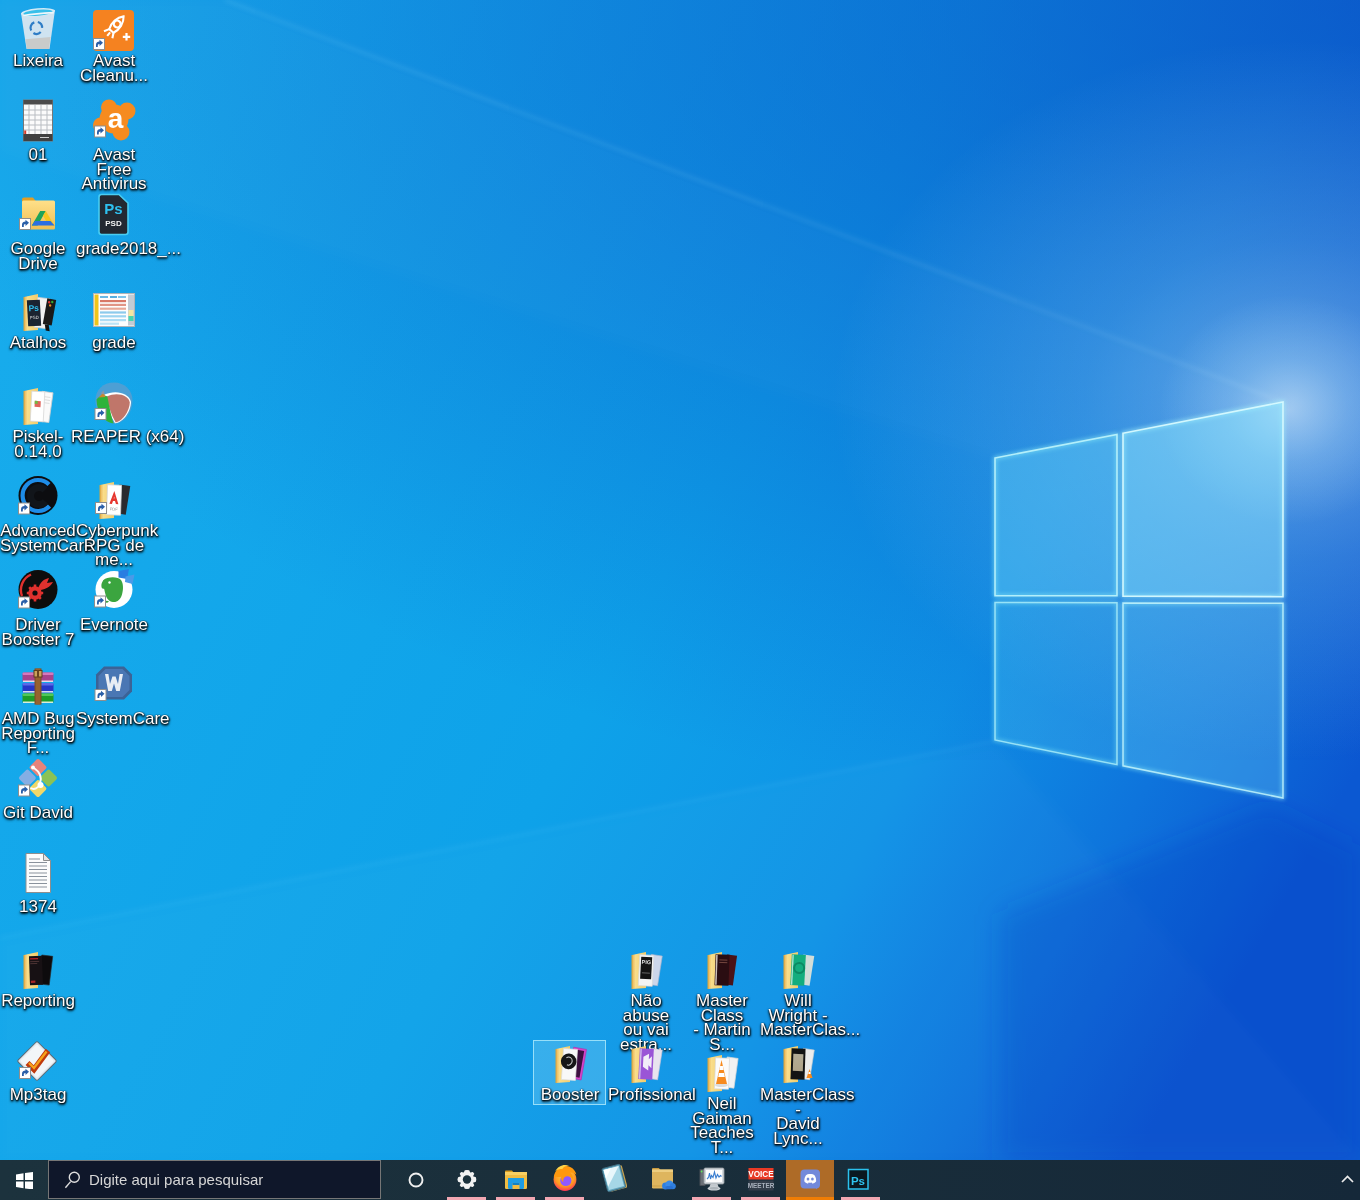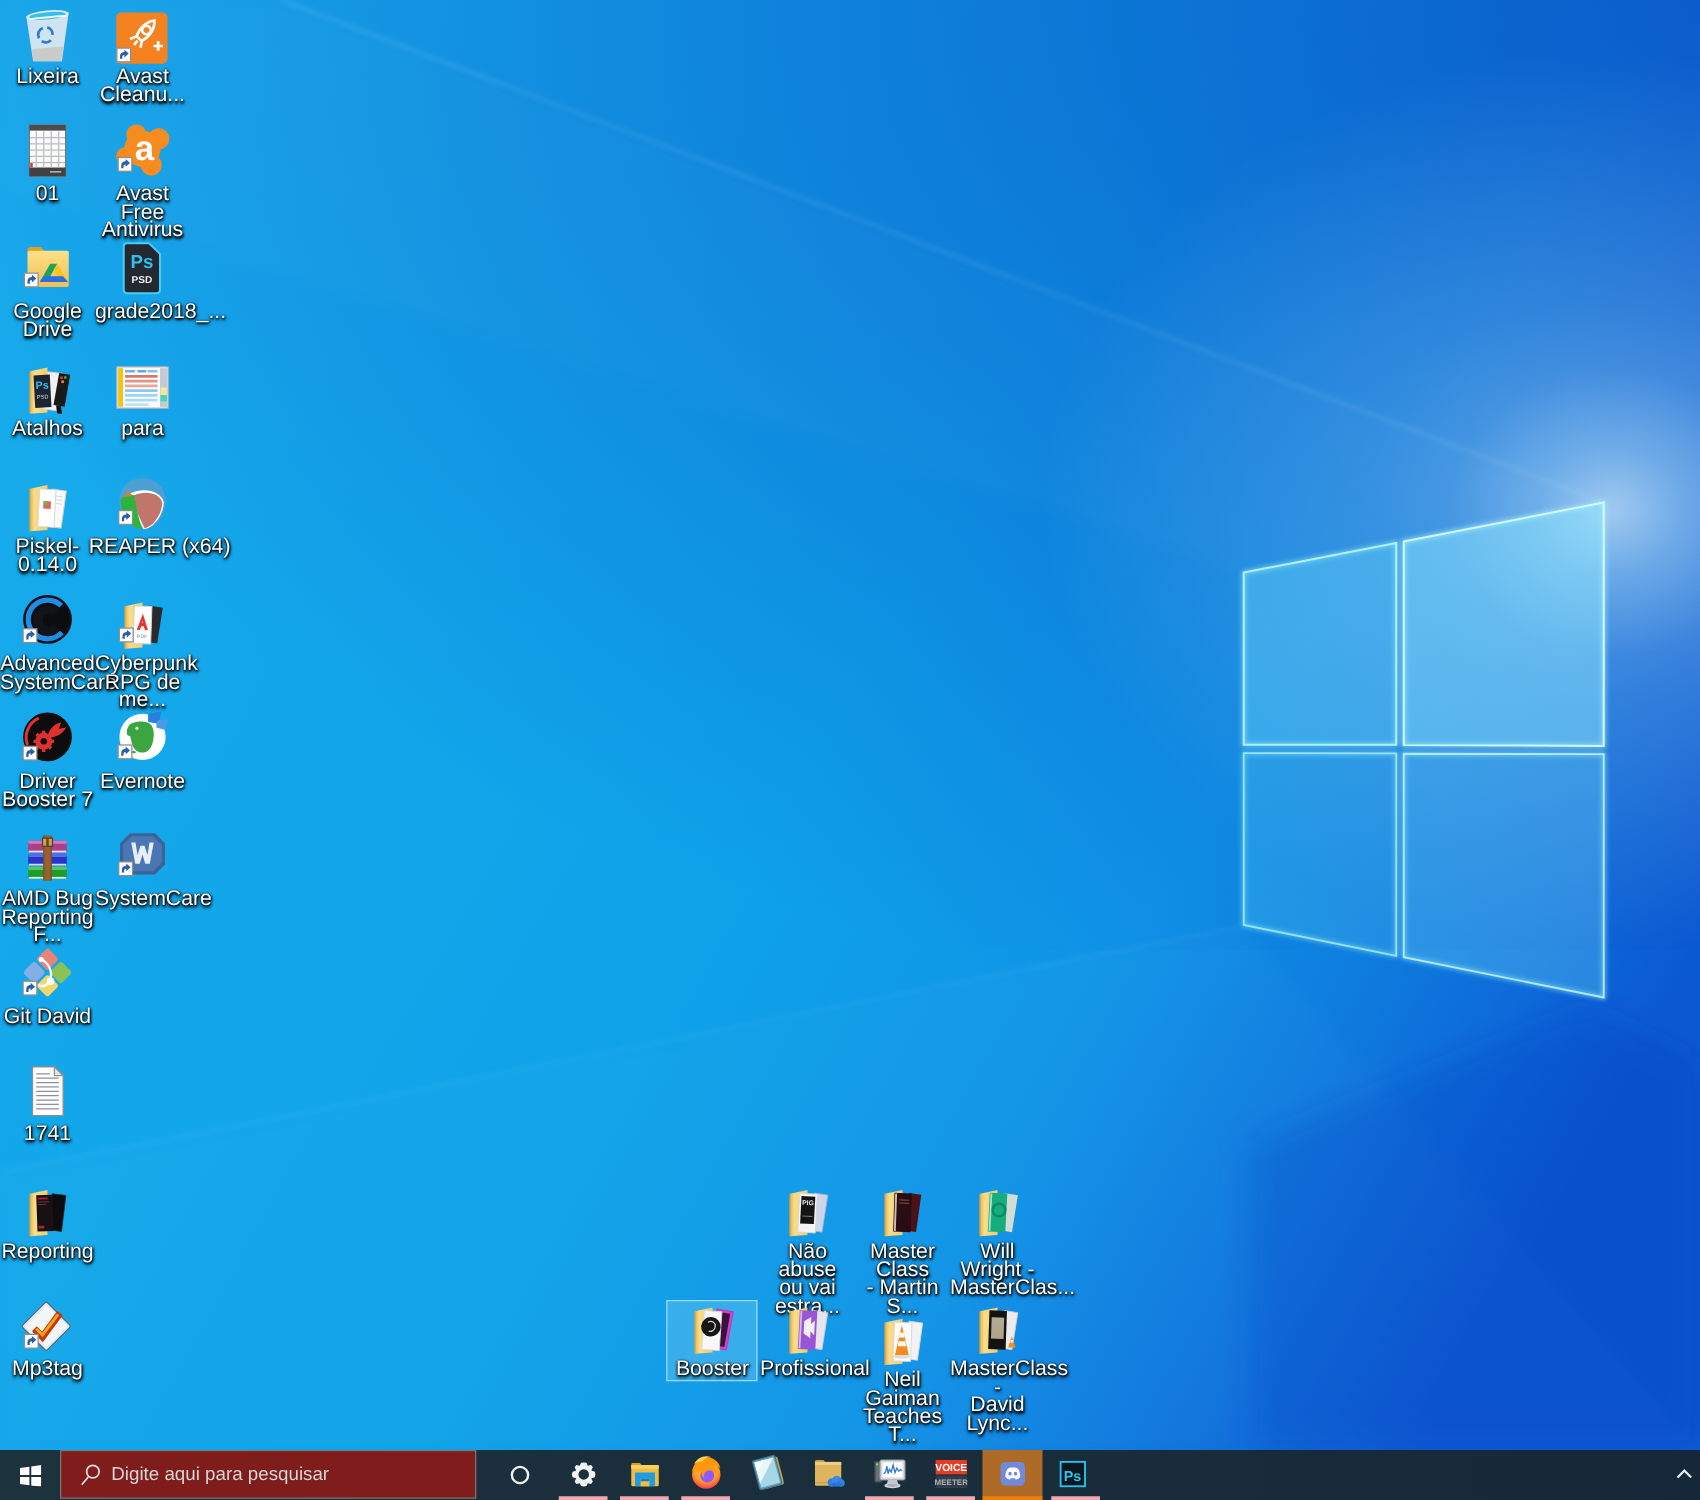--- a/index.html
+++ b/index.html
@@ -2,21 +2,21 @@
 <html><head><meta charset="utf-8">
 <style>
 html,body{margin:0;padding:0;width:1360px;height:1200px;overflow:hidden;background:#0a9ce5;font-family:"Liberation Sans",sans-serif;}
 #wall{position:absolute;left:0;top:0;width:1360px;height:1160px;}
 .cell{position:absolute;width:76px;text-align:center;}
 .ic{height:48px;position:relative;}
 .ic svg{display:block;margin:0 auto;}
 .lb{color:#fff;font-size:17px;line-height:14.5px;margin-top:2px;
  text-shadow:0 1px 2px rgba(0,0,0,.95),1px 1px 2px rgba(0,0,0,.85),0 0 1px rgba(0,0,0,.9),0 2px 3px rgba(0,0,0,.7);}
 #bar{position:absolute;left:0;top:1160px;width:1360px;height:40px;background:linear-gradient(to right,#1c323d,#192d3a 60%,#152839);}
-#sbox{position:absolute;left:48px;top:1160px;width:331px;height:37px;background:#7f1d1d;border:1px solid #767676;}
+#sbox{position:absolute;left:48px;top:1160px;width:331px;height:37px;background:#0f172a;border:1px solid #767676;}
 #stext{position:absolute;left:40px;top:10px;color:#d6d6d6;font-size:15px;}
 .tico{position:absolute;top:1160px;}
 .pinkline{position:absolute;top:1197px;height:3px;width:39px;background:#f2a7b2;}
 .sel{position:absolute;background:rgba(150,220,248,0.28);border:1px solid rgba(175,235,252,0.8);}
 </style></head>
 <body>
 <svg id="wall" viewBox="0 0 1360 1160" preserveAspectRatio="none">
 <defs>
 <linearGradient id="base" x1="0" y1="0.18" x2="1" y2="0.66">
  <stop offset="0" stop-color="#18acec"></stop>
@@ -232,21 +232,21 @@
 <rect x="10" y="14" width="26" height="2.2" fill="#d87868"></rect>
 <rect x="10" y="17.8" width="26" height="2.2" fill="#e09486"></rect>
 <rect x="10" y="21.6" width="26" height="2.2" fill="#e8a898"></rect>
 <rect x="10" y="25.4" width="26" height="2.2" fill="#8ccaec"></rect>
 <rect x="10" y="29.2" width="26" height="2.2" fill="#9cd4f0"></rect>
 <rect x="10" y="33" width="26" height="2.2" fill="#acdcf4"></rect>
 <rect x="10" y="36.6" width="19" height="2.2" fill="#bce4f6"></rect>
 </g>
 </svg>
       </div>
-      <div class="lb">para</div>
+      <div class="lb">grade</div>
     </div>
 
 <div class="cell" style="left:0px;top:380px">
       <div class="ic">
 <svg width="48" height="48">
 <use href="#fback"></use>
 <g transform="rotate(8 32 27)">
             <rect x="26" y="12" width="11" height="30" fill="#fafafa" stroke="#cfcfcf" stroke-width="0.8"></rect>
 <path d="M28,17 h7 M28,20 h7 M28,23 h7" stroke="#d8d8d8" stroke-width="0.8"></path>
           </g>
@@ -398,21 +398,21 @@
 <div class="cell" style="left:0px;top:850px">
       <div class="ic">
 <svg width="48" height="48">
 <path d="M12,3.5 L29.5,3.5 L36.5,10.5 L36.5,42.5 L12,42.5 Z" fill="#fcfcfc" stroke="#8e8e8e" stroke-width="1"></path>
 <polygon points="29.5,3.5 29.5,10.5 36.5,10.5" fill="#e4e4e4" stroke="#8e8e8e" stroke-width="1"></polygon>
 <g stroke="#8a929c" stroke-width="1">
 <path d="M15,9 h11 M15,12.5 h18 M15,16 h18 M15,19.5 h18 M15,23 h18 M15,26.5 h18 M15,30 h18 M15,33.5 h18 M15,37 h18"></path>
 </g>
 </svg>
       </div>
-      <div class="lb">1741</div>
+      <div class="lb">1374</div>
     </div>
 
 <div class="cell" style="left:0px;top:944px">
       <div class="ic">
 <svg width="48" height="48">
 <use href="#fback"></use>
 <g transform="rotate(7 31 26)">
             <rect x="26" y="11.5" width="11" height="29" fill="#0d0b0d" stroke="#2a2a2a" stroke-width="0.6"></rect>
           </g>
 <g transform="rotate(-2 22 27)">

